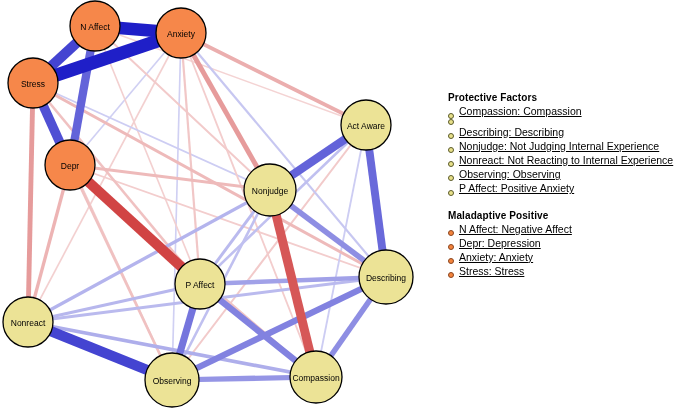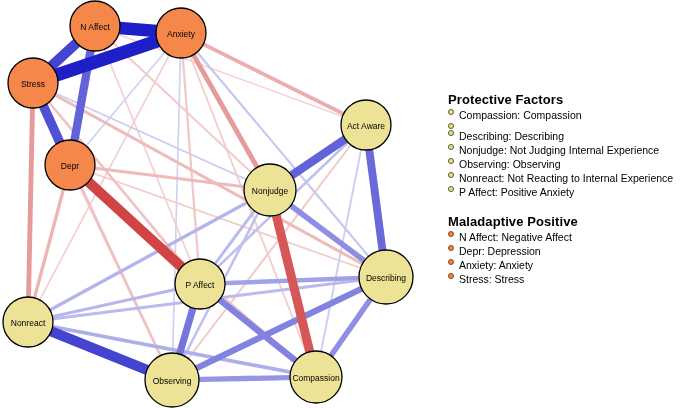--- a/index.html
+++ b/index.html
@@ -15,26 +15,26 @@
     font-family:"Liberation Sans", sans-serif;
     font-size:8.5px;fill:#000;text-anchor:middle;
     dominant-baseline:central;pointer-events:none;
   }
   .legend{
     position:absolute;left:448px;top:92px;width:237px;
     font-family:"Liberation Sans", sans-serif;
   }
   .legend-block{margin-bottom:14px;}
   .legend-title{
-    font-size:13px;font-weight:bold;color:#000;
+    font-size:10px;font-weight:bold;color:#000;
     margin:0 12px 2px 0;letter-spacing:.1px;
   }
   .legend-row{
-    display:flex;align-items:flex-start;
-    margin:0 0 0.5px 0;line-height:13.6px;
+    display:flex;align-items:flex-end;
+    margin:0 0 0.5px 0;line-height:13.6px;text-decoration:underline;
   }
   .legend-dot{
     width:6px;height:6px;border-radius:50%;
     flex:0 0 6px;margin-right:5px;
     border:0.6px solid #5a5a2a;box-sizing:border-box;
   }
   .legend-dot.mal{border-color:#8a4520;}
   .legend-text{
     font-size:10.5px;color:#000;white-space:nowrap;
   }
@@ -156,25 +156,25 @@
       <div class="legend-row">
         <span class="legend-dot" style="background: rgb(232, 224, 138);"></span>
         <span class="legend-text">Describing: Describing</span>
       </div>
       <div class="legend-row">
         <span class="legend-dot" style="background: rgb(232, 224, 138);"></span>
         <span class="legend-text">Nonjudge: Not Judging Internal Experience</span>
       </div>
       <div class="legend-row">
         <span class="legend-dot" style="background: rgb(232, 224, 138);"></span>
+        <span class="legend-text">Nonreact: Not Reacting to Internal Experience</span>
+      </div>
+      <div class="legend-row">
+        <span class="legend-dot" style="background: rgb(232, 224, 138);"></span>
         <span class="legend-text">Observing: Observing</span>
-      </div>
-      <div class="legend-row">
-        <span class="legend-dot" style="background: rgb(232, 224, 138);"></span>
-        <span class="legend-text">Nonreact: Not Reacting to Internal Experience</span>
       </div>
       <div class="legend-row">
         <span class="legend-dot" style="background: rgb(232, 224, 138);"></span>
         <span class="legend-text">P Affect: Positive Anxiety</span>
       </div>
     </div>
 
     <div class="legend-block">
       <div class="legend-title">Maladaptive Positive</div>
       <div class="legend-row">

